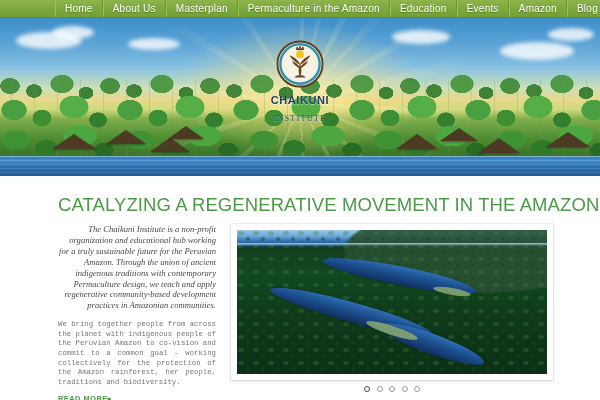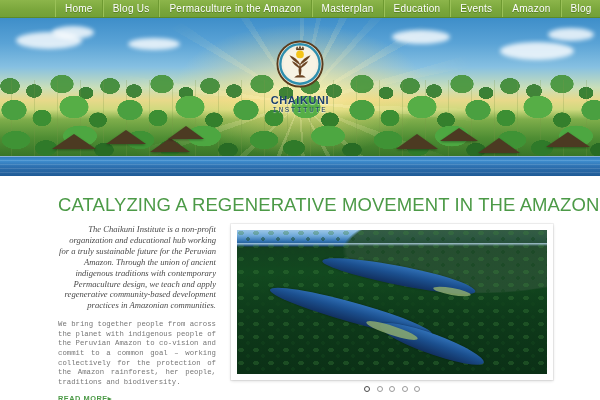--- a/index.html
+++ b/index.html
@@ -135,24 +135,24 @@
     width:92px; text-align:center; z-index:4;
   }
   .logo-mark{ width:48px; height:48px; margin:0 auto; display:block; }
   .logo-title{
     font-family:Liberation Sans, sans-serif;
     font-size:11px; font-weight:bold; letter-spacing:.6px;
     color:#1c3f6e; text-shadow:0 1px 1px rgba(255,255,255,.6);
     margin-top:7px; line-height:1;
   }
   .logo-sub{
-    font-family:Liberation Mono, monospace;
+    font-family:Liberation Serif, serif;
     font-size:7.5px; letter-spacing:1.6px;
     color:#1c3f6e; text-shadow:0 1px 1px rgba(255,255,255,.6);
-    line-height:1; margin-top:1px;
+    line-height:1; margin-top:9px;
   }
 
   
   .content{ position:absolute; top:176px; left:0; width:480px; height:224px; background:#fff; }
   .headline{
     position:absolute; left:58px; top:18px;
     font-size:18.5px; color:#4c9a47; font-weight:400;
     letter-spacing:.1px; white-space:nowrap;
   }
   .col-left{ position:absolute; left:58px; top:48px; width:158px; }
@@ -239,27 +239,27 @@
 </style>
 </head>
 <body>
 
 <div class="navbar">
   <div class="nav-spacer"></div>
   <div class="nav-item">
       <span>Home</span>
     </div>
   <div class="nav-item">
-      <span>Blog Us</span>
+      <span>About Us</span>
+    </div>
+  <div class="nav-item">
+      <span>Masterplan</span>
     </div>
   <div class="nav-item">
       <span>Permaculture in the Amazon</span>
-    </div>
-  <div class="nav-item">
-      <span>Masterplan</span>
     </div>
   <div class="nav-item">
       <span>Education</span>
     </div>
   <div class="nav-item">
       <span>Events</span>
     </div>
   <div class="nav-item">
       <span>Amazon</span>
     </div>

